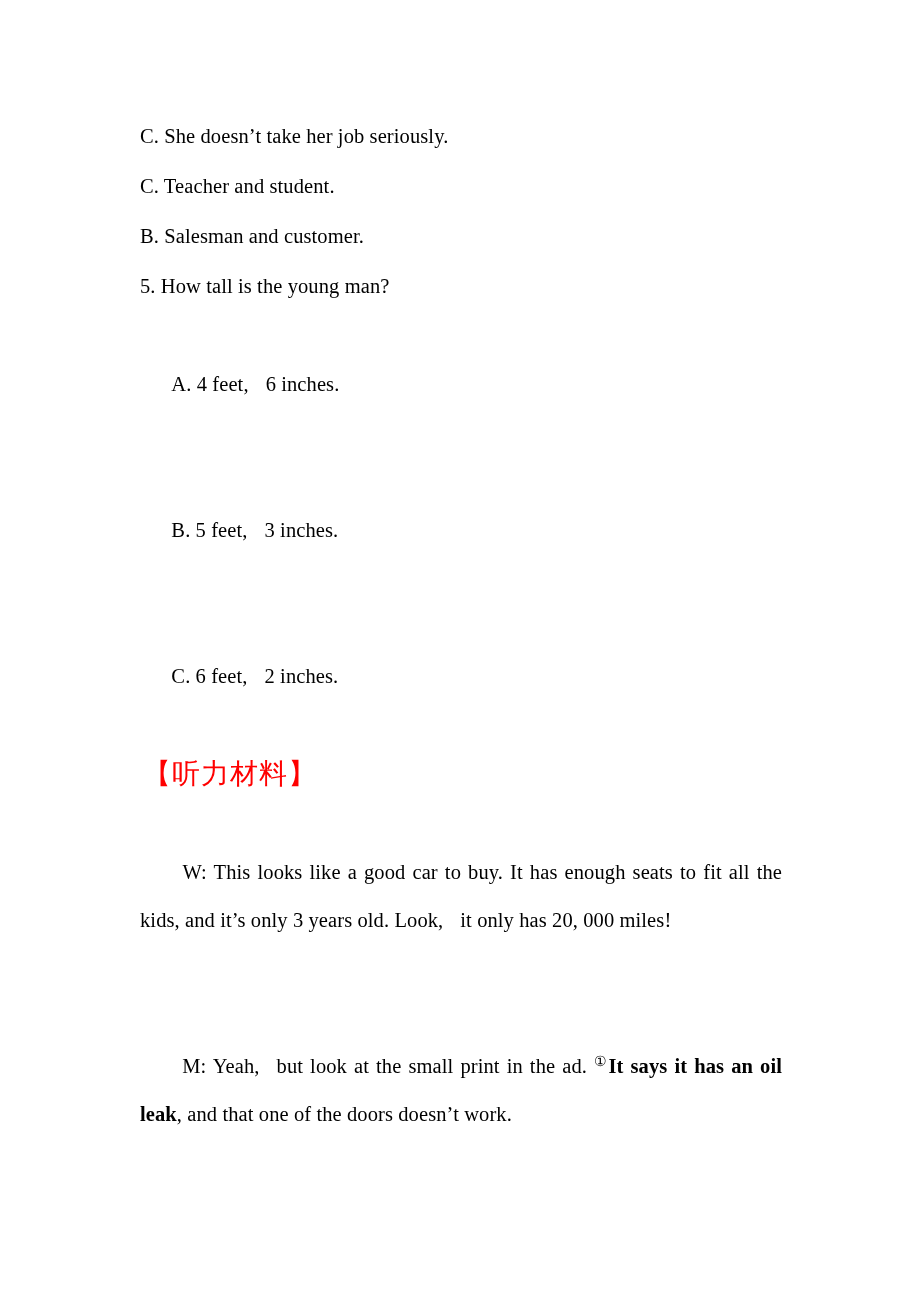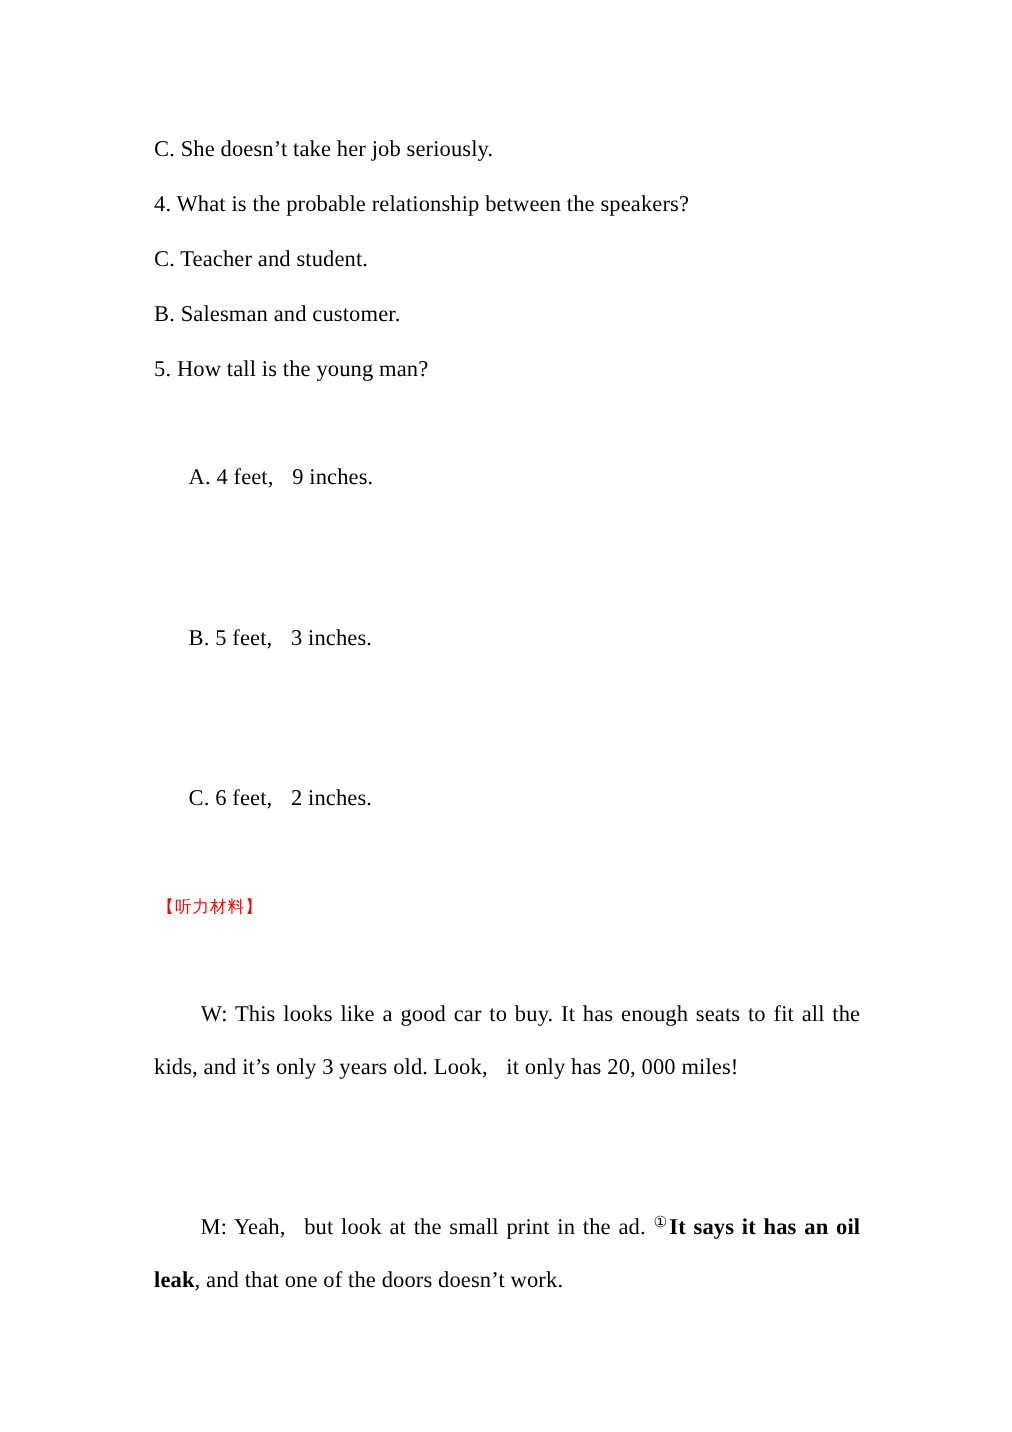--- a/index.html
+++ b/index.html
@@ -43,21 +43,21 @@
     text-align: justify;
     text-align-last: left;
     text-justify: inter-word;
   }
 
   
   .line.heading-cn {
     color: #ff0000;
     font-family: "DejaVu Serif", "Liberation Serif", serif;
     font-weight: 400;
-    font-size: 15px;
+    font-size: 28px;
     padding-left: 3px;
     letter-spacing: 1px;
   }
 
   .line.label {
     text-align: left;
   }
 
   b, .bold {
     font-weight: 700;
@@ -78,31 +78,30 @@
   }
 </style>
 </head>
 <body>
 
 <div class="page">
   <div class="doc-body">
 
     <p class="line">C. She doesn’t take her job seriously.</p>
 
-    <p class="line">4. What is the probable relationship between the speakers?</p>
 
 
     <p class="line">C. Teacher and student.</p>
 
     <p class="line">B. Salesman and customer.</p>
 
     <p class="line">5. How tall is the young man?</p>
 
     <p class="line">
-      <span>A. 4 feet,</span><span class="gap"></span><span>9 inches.</span>
+      <span>A. 4 feet,</span><span class="gap"></span><span>6 inches.</span>
     </p>
 
     <p class="line">
       <span>B. 5 feet,</span><span class="gap"></span><span>3 inches.</span>
     </p>
 
     <p class="line">
       <span>C. 6 feet,</span><span class="gap"></span><span>2 inches.</span>
     </p>
 

